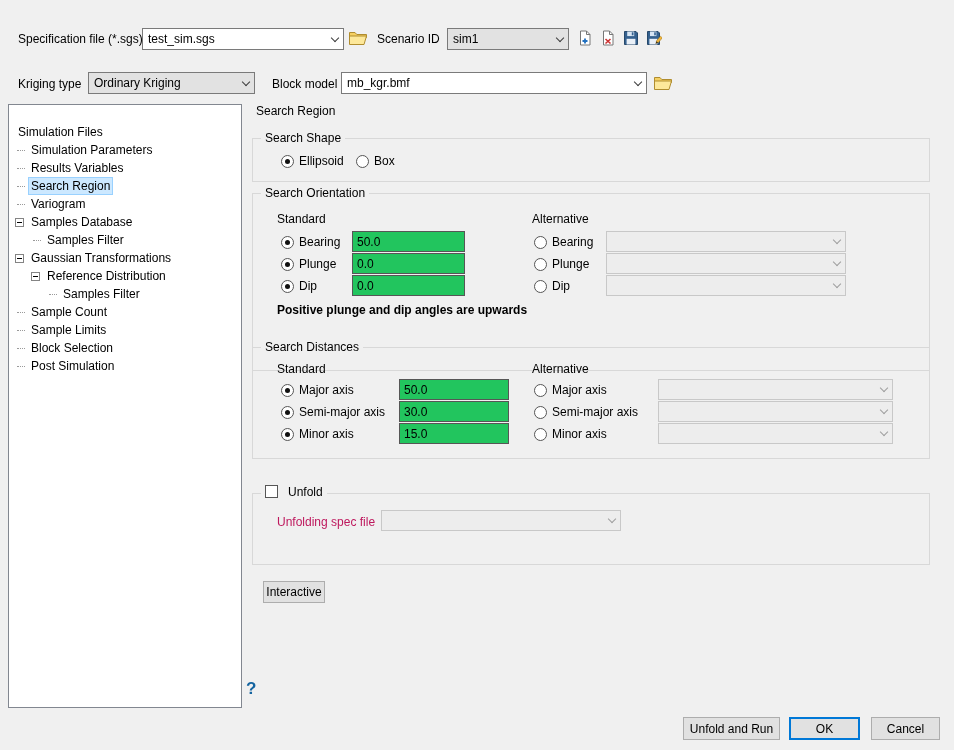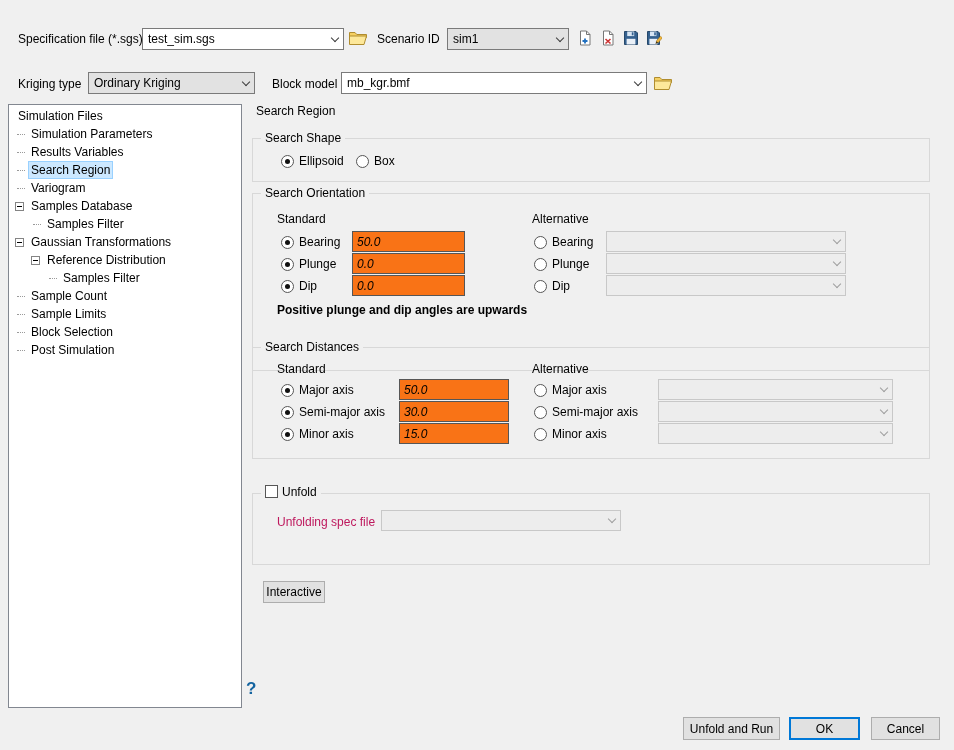--- a/index.html
+++ b/index.html
@@ -13,25 +13,25 @@
 .chev{width:6px;height:6px;border-right:1.2px solid #3c3c3c;border-bottom:1.2px solid #3c3c3c;transform:rotate(45deg);margin-top:-3px;}
 .combo.gray{background:#e2e2e2;}
 .combo.disabled{background:#ededed;border-color:#c8c8c8;}
 .combo.disabled .chev{border-color:#9e9e9e;}
 .groupbox{position:absolute;border:1px solid #d8d8d8;}
 .gtitle{position:absolute;top:-8px;left:8px;background:#f0f0f0;padding:0 4px;line-height:15px;white-space:nowrap;}
 .radio{position:absolute;display:flex;align-items:center;gap:5px;white-space:nowrap;cursor:default;}
 .rdot{width:13px;height:13px;border:1px solid #565656;border-radius:50%;background:#fff;position:relative;flex:none;}
 .radio.checked .rdot::after{content:"";position:absolute;left:3px;top:3px;width:5px;height:5px;border-radius:50%;background:#111;}
 .cbox{width:13px;height:13px;border:1px solid #565656;background:#fff;flex:none;}
-.txtbox{position:absolute;height:21px;border:1px solid #565656;background:#f97316;padding:2px 4px;font-size:12px;font-family:"Liberation Sans",sans-serif;font-style:italic;}
+.txtbox{position:absolute;height:21px;border:1px solid #565656;background:#22c55e;padding:2px 4px;font-size:12px;font-family:"Liberation Sans",sans-serif;}
 .btn{position:absolute;height:23px;background:#e1e1e1;border:1px solid #adadad;font-size:12px;font-family:"Liberation Sans",sans-serif;display:flex;align-items:center;justify-content:center;cursor:default;}
 .btn.default{border-color:#0078d7;box-shadow:inset 0 0 0 1px #0078d7;}
 .iconbtn{position:absolute;background:transparent;border:none;padding:0;cursor:pointer;display:flex;align-items:center;justify-content:center;}
-.tree{position:absolute;left:8px;top:104px;width:234px;height:604px;background:#fff;border:1px solid #828790;padding-top:2px;overflow:hidden;}
+.tree{position:absolute;left:8px;top:104px;width:234px;height:604px;background:#fff;border:1px solid #828790;padding-top:18px;overflow:hidden;}
 .trow{height:18px;display:flex;align-items:center;white-space:nowrap;}
 .conn{width:8px;border-top:1px dotted #9a9a9a;margin-right:3px;flex:none;}
 .expand{width:9px;height:9px;border:1px solid #848484;background:#fff;position:relative;margin-right:4px;flex:none;}
 .expand::after{content:"";position:absolute;left:1px;top:3px;width:5px;height:1px;background:#000;}
 .tlabel{padding:1px 2px;border:1px solid transparent;}
 .tlabel.sel{background:#cce8ff;border-color:#99d1ff;}
 .muted{color:#be185d;}
 .note{font-weight:bold;}
 .help{font-size:17px;font-weight:bold;color:#1464a0;cursor:pointer;}
 </style>
@@ -288,21 +288,21 @@
   </label>
   <div class="combo disabled" style="left:405px;top:75px;width:235px;height:21px">
     <span class="txt"></span>
     <span class="arrow">
         <span class="chev"></span>
       </span>
   </div>
 </div>
 
 <div class="groupbox" style="left:252px;top:493px;width:678px;height:72px">
-  <label class="gtitle" style="display:flex;gap:4px;top:-9px">
+  <label class="gtitle" style="display:flex;gap:10px;top:-9px">
     <span class="cbox"></span>
     <span>Unfold</span>
   </label>
   <span class="lbl abs muted" style="left:24px;top:21px">Unfolding spec file</span>
   <div class="combo disabled" style="left:128px;top:16px;width:240px;height:21px">
     <span class="txt"></span>
     <span class="arrow">
         <span class="chev"></span>
       </span>
   </div>

